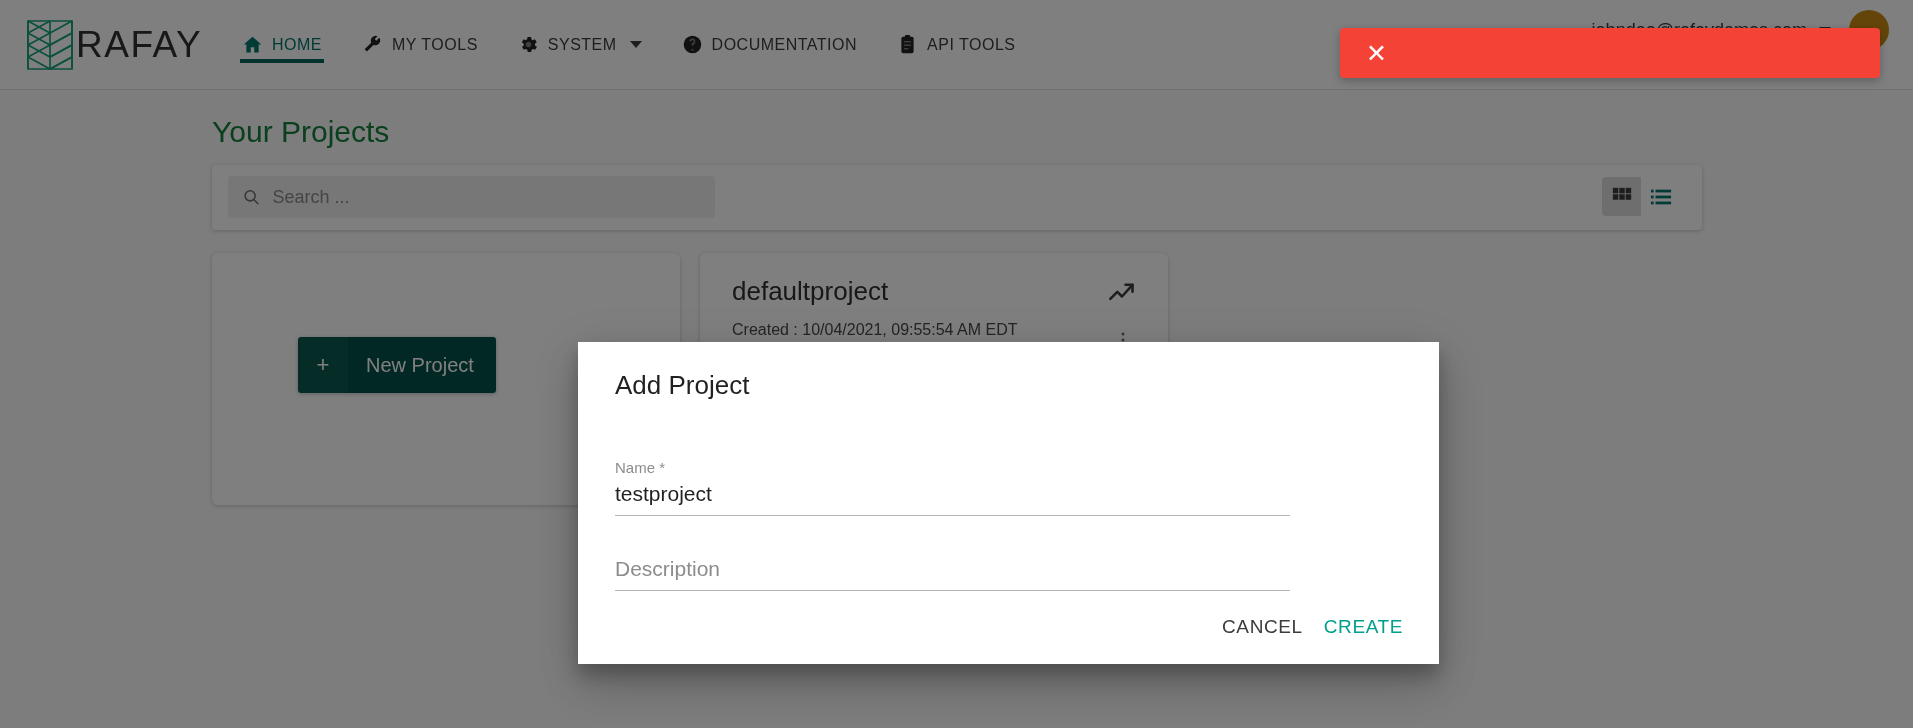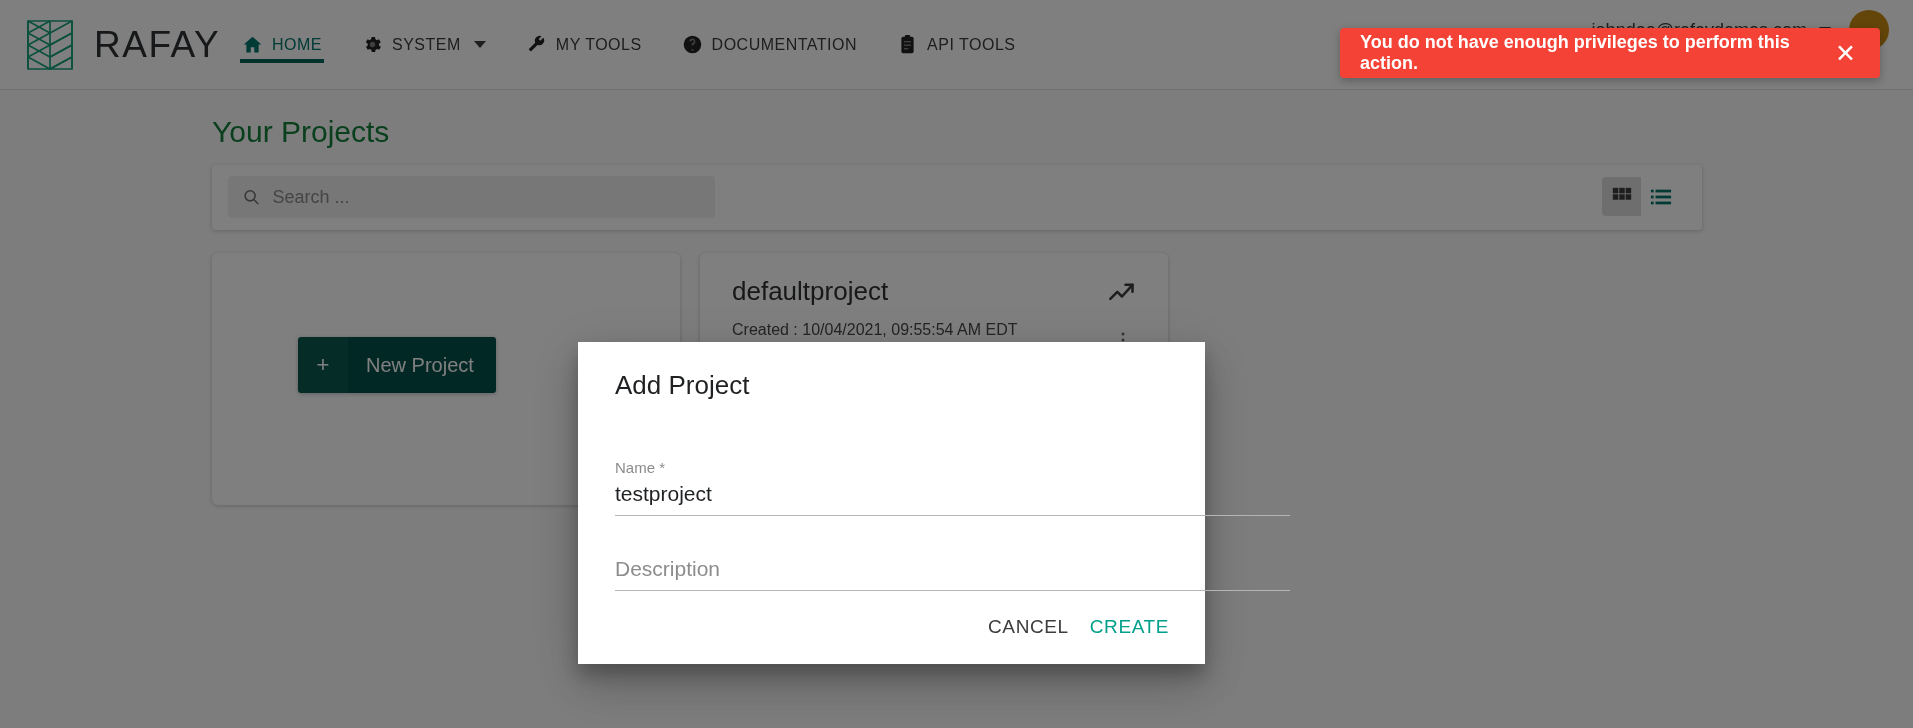--- a/index.html
+++ b/index.html
@@ -34,21 +34,21 @@
     border-bottom: 1px solid #e3e3e3;
     box-sizing: border-box;
   }
 
   #logo-block {
     position: absolute;
     left: 24px;
     top: 18px;
     display: flex;
     align-items: center;
-    gap: 18px;
+    gap: 0;
   }
   #logo-mark { width: 52px; height: 54px; display:block; }
   #logo-word {
     font-size: 37px;
     letter-spacing: 1.5px;
     color: #2f3133;
     font-weight: 400;
   }
 
   #main-nav {
@@ -256,21 +256,21 @@
     position: absolute;
     inset: 0;
     background: rgba(0,0,0,.50);
   }
 
   
   #dialog {
     position: absolute;
     left: 578px;
     top: 342px;
-    width: 627px;
+    width: 861px;
     height: 322px;
     background: #ffffff;
     box-shadow: 0 11px 15px rgba(0,0,0,.20), 0 9px 46px rgba(0,0,0,.12), 0 24px 38px rgba(0,0,0,.14);
     box-sizing: border-box;
   }
   #dialog-title {
     position: absolute;
     left: 37px;
     top: 28px;
     font-size: 26px;
@@ -389,32 +389,32 @@
       <div class="nav-item active">
         <svg class="nav-icon" viewBox="0 0 24 24" fill="#00766a">
           <path d="M12 3 L2 12 h3 v9 h5 v-6 h4 v6 h5 v-9 h3 z"></path>
         </svg>
         <span class="nav-label">HOME</span>
       </div>
 
 
       <div class="nav-item">
         <svg class="nav-icon" viewBox="0 0 24 24" fill="#222">
+          <path d="M20.4 5.2a5.6 5.6 0 0 1-7.3 7.3L5.6 20 3 17.4l7.5-7.5A5.6 5.6 0 0 1 17.8 2.6l-3.2 3.2 1.8 1.8 3.2-3.2z"></path>
+        </svg>
+        <span class="nav-label">MY TOOLS</span>
+      </div>
+
+      <div class="nav-item">
+        <svg class="nav-icon" viewBox="0 0 24 24" fill="#222">
           <path d="M19.4 13a7.6 7.6 0 0 0 0-2l2-1.6-2-3.4-2.4 1a7.5 7.5 0 0 0-1.7-1l-.4-2.6h-4l-.4 2.6c-.6.2-1.2.6-1.7 1l-2.4-1-2 3.4L6.6 11a7.6 7.6 0 0 0 0 2l-2 1.6 2 3.4 2.4-1c.5.4 1.1.8 1.7 1l.4 2.6h4l.4-2.6c.6-.2 1.2-.6 1.7-1l2.4 1 2-3.4z"></path>
           <circle cx="12" cy="12" r="3.1" fill="#808080"></circle>
         </svg>
         <span class="nav-label">SYSTEM</span>
         <span class="caret"></span>
-      </div>
-
-      <div class="nav-item">
-        <svg class="nav-icon" viewBox="0 0 24 24" fill="#222">
-          <path d="M20.4 5.2a5.6 5.6 0 0 1-7.3 7.3L5.6 20 3 17.4l7.5-7.5A5.6 5.6 0 0 1 17.8 2.6l-3.2 3.2 1.8 1.8 3.2-3.2z"></path>
-        </svg>
-        <span class="nav-label">MY TOOLS</span>
       </div>
 
       <div class="nav-item">
         <svg class="nav-icon" viewBox="0 0 24 24" fill="#222">
           <circle cx="12" cy="12" r="10"></circle>
           <path d="M11 17h2v2h-2zm1-12a3.6 3.6 0 0 0-3.6 3.6h2A1.6 1.6 0 1 1 12 10.2c-.9 0-1 .9-1 1.6v1.4h2v-1c1.2-.4 2.2-1.5 2.2-3.1A3.4 3.4 0 0 0 12 5z" fill="#808080"></path>
         </svg>
         <span class="nav-label">DOCUMENTATION</span>
       </div>
 
@@ -513,15 +513,14 @@
     <input class="field-input" type="text" placeholder="Description" style="">
   </div>
 
   <div id="dialog-actions">
     <button class="dialog-btn" id="btn-cancel">CANCEL</button>
     <button class="dialog-btn" id="btn-create">CREATE</button>
   </div>
 </div>
 
 <div id="toast">
-  <span id="toast-message">You do not have enough privileges to perform this action.</span>
   <span id="toast-close">✕</span>
 </div>
 
 </body></html>

